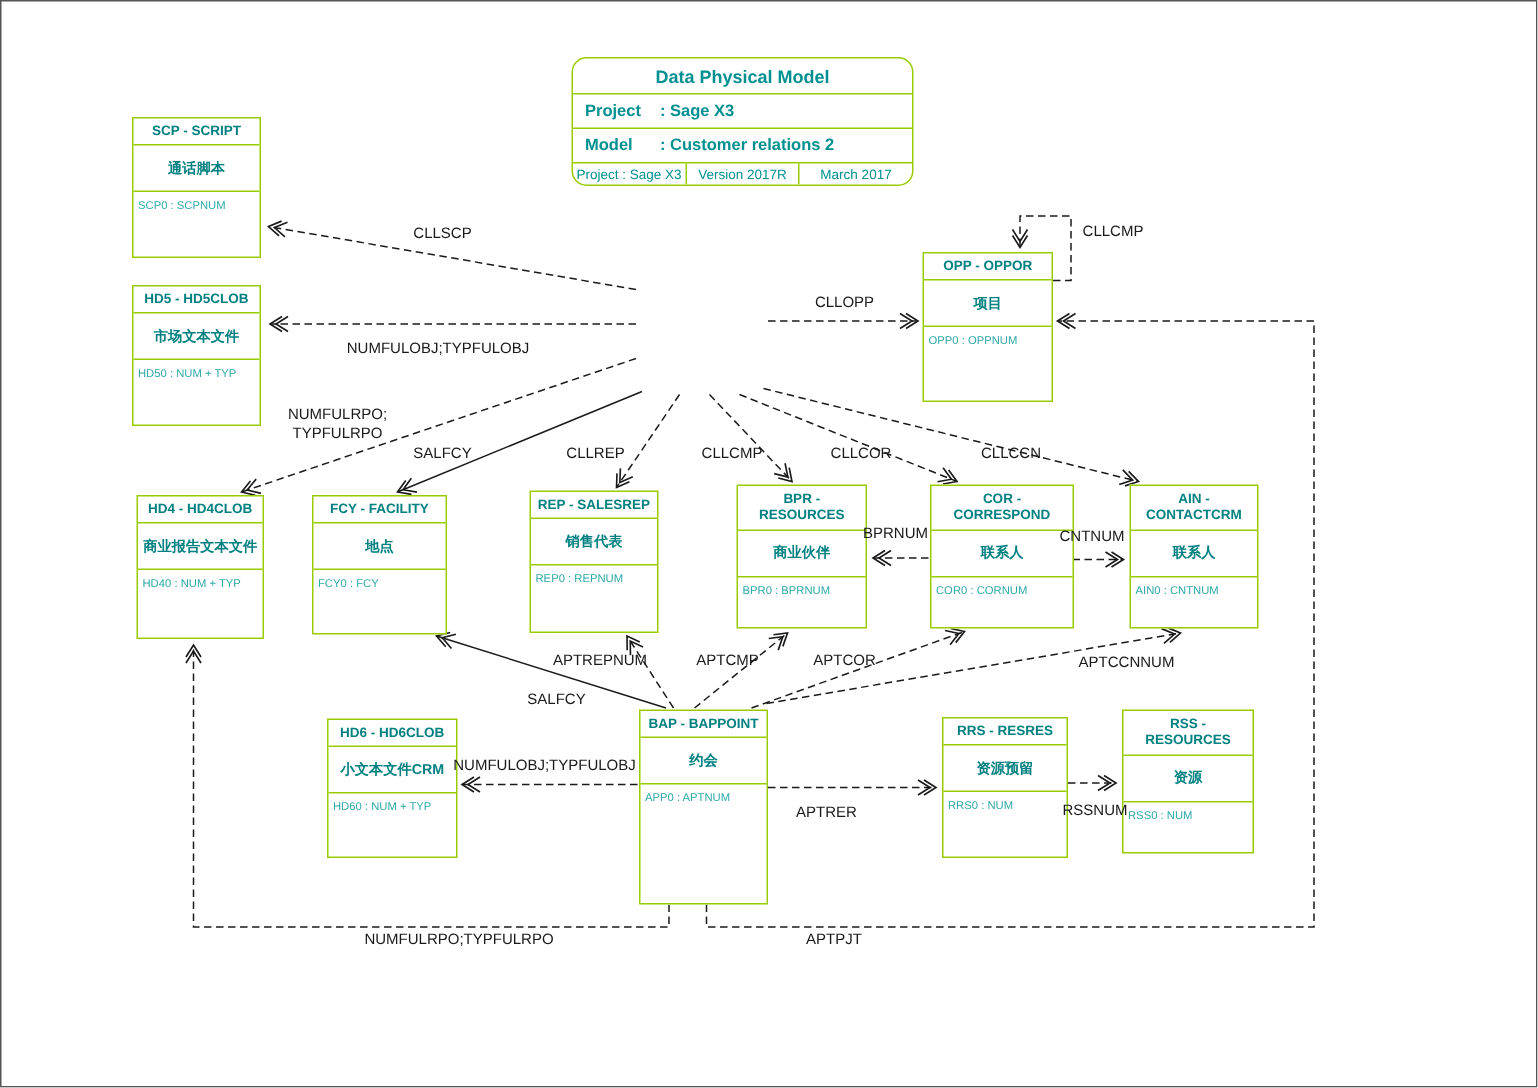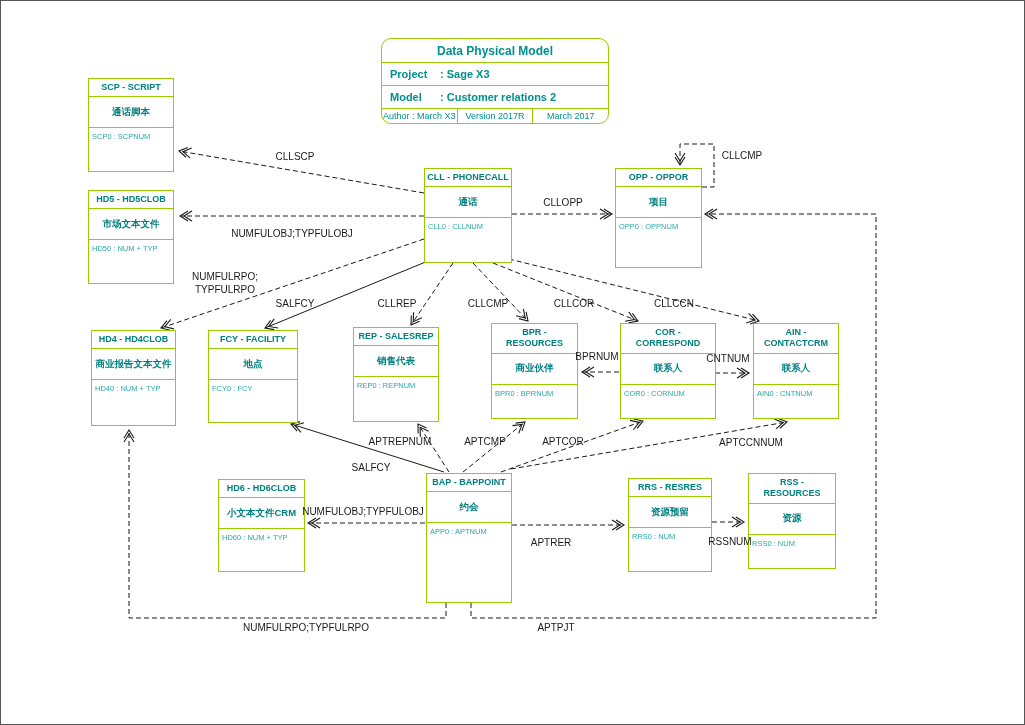--- a/index.html
+++ b/index.html
@@ -115,43 +115,38 @@
     <div class="tb-title">Data Physical Model</div>
     <div class="tb-line">
       <span class="tb-key">Project</span>
       <span>: Sage X3</span>
     </div>
     <div class="tb-line">
       <span class="tb-key">Model</span>
       <span>: Customer relations 2</span>
     </div>
     <div class="tb-bottom">
-      <div class="tb-cell">Author : March X3</div>
+      <div class="tb-cell">Project : Sage X3</div>
       <div class="tb-cell mid">Version 2017R</div>
       <div class="tb-cell">March 2017</div>
     </div>
   </div>
 
   <div class="entity" style="left:87px;top:77px;width:86px;height:94px">
     <div class="e-title">SCP - SCRIPT</div>
     <div class="e-cn">通话脚本</div>
     <div class="e-field">SCP0 : SCPNUM</div>
   </div>
 
   <div class="entity" style="left:87px;top:189px;width:86px;height:94px">
     <div class="e-title">HD5 - HD5CLOB</div>
     <div class="e-cn">市场文本文件</div>
     <div class="e-field">HD50 : NUM + TYP</div>
   </div>
 
-  <div class="entity" style="left:423px;top:167px;width:88px;height:95px">
-    <div class="e-title">CLL - PHONECALL</div>
-    <div class="e-cn">通话</div>
-    <div class="e-field">CLL0 : CLLNUM</div>
-  </div>
 
   <div class="entity" style="left:614px;top:167px;width:87px;height:100px">
     <div class="e-title">OPP - OPPOR</div>
     <div class="e-cn">项目</div>
     <div class="e-field">OPP0 : OPPNUM</div>
   </div>
 
   <div class="entity" style="left:90px;top:329px;width:85px;height:96px">
     <div class="e-title">HD4 - HD4CLOB</div>
     <div class="e-cn">商业报告文本文件</div>

